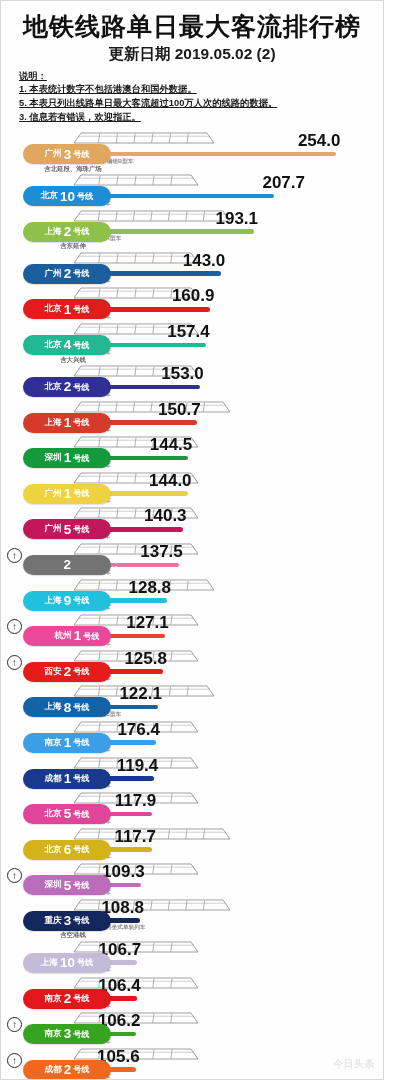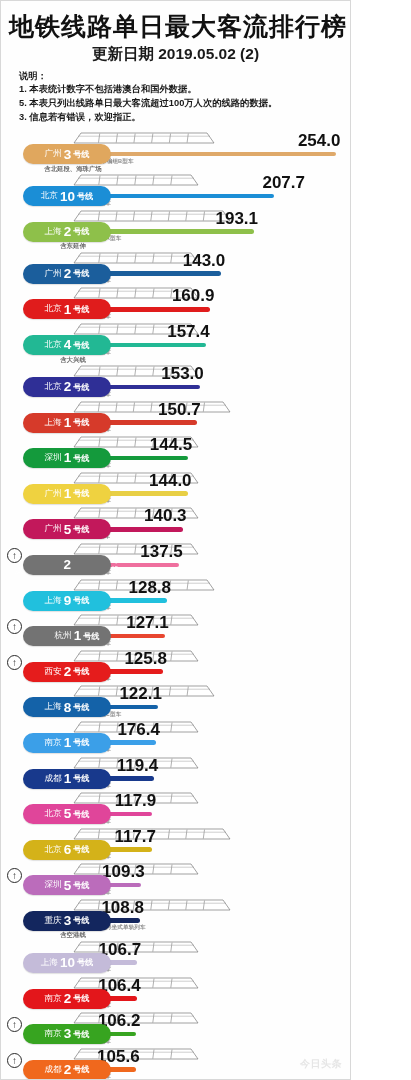--- a/index.html
+++ b/index.html
@@ -5,39 +5,39 @@
 <style>
   * { box-sizing: border-box; margin: 0; padding: 0; }
   html, body {
     width: 411px; height: 1080px;
     background: #ffffff;
     font-family: "Liberation Sans", "DejaVu Sans", sans-serif;
     overflow: hidden;
   }
   #page {
     position: relative;
-    width: 351px; height: 1080px;
+    width: 384px; height: 1080px;
     background: #fefefe;
     border: 1px solid #d8d8d8;
     overflow: hidden;
   }
 
   
   .header { padding: 12px 8px 2px; text-align: center; }
   .title {
     font-size: 25px; font-weight: 700; letter-spacing: 1px;
     color: #111; line-height: 1.1; white-space: nowrap;
   }
   .subtitle {
     font-size: 15.5px; font-weight: 700; color: #1a1a1a;
     margin-top: 3px; white-space: nowrap; text-align: center;
   }
   .notes {
     margin: 5px 0 0 10px; text-align: left;
-    font-size: 9.3px; line-height: 1.5; color: #1a1a1a; font-weight: 600;
+    font-size: 9.3px; line-height: 1.5; color: #1a1a1a; font-weight: 600; text-decoration: underline;
   }
   .notes div { white-space: nowrap; }
 
   
   .rows { position: relative; margin-top: 4px; }
   .row {
     position: relative;
     height: 35.6px;
   }
   .row.tall { height: 42px; }
@@ -52,21 +52,21 @@
   }
 
   
   .pill {
     position: absolute; left: 22px; top: 13px;
     width: 88px; height: 20px; border-radius: 10px;
     display: flex; align-items: center; justify-content: center;
     gap: 2px; z-index: 5;
     box-shadow: 0 1px 1px rgba(0,0,0,.12);
   }
-  .pill .city { font-size: 8.6px; font-weight: 400; color: #fff; }
+  .pill .city { font-size: 8.6px; font-weight: 700; color: #fff; }
   .pill .num  { font-size: 13.5px; font-weight: 700; color: #fff; line-height: 1; }
   .pill .suf  { font-size: 8.2px; font-weight: 700; color: #fff; }
 
   
   .pill-note {
     position: absolute; left: 22px; top: 33.5px; width: 100px;
     text-align: center; font-size: 6.4px; color: #6b6b6b;
     font-weight: 700; white-space: nowrap; z-index: 4;
   }
 
@@ -411,21 +411,21 @@
             <path d="M8,2 L118,2 L125,12 L1,12 Z" fill="#ffffff" stroke="#7a7a7a" stroke-width="0.7"></path>
             <line x1="27" y1="2.6" x2="25.8" y2="11.6" stroke="#7a7a7a" stroke-width="0.6"></line>
             <line x1="45" y1="2.6" x2="43.8" y2="11.6" stroke="#7a7a7a" stroke-width="0.6"></line>
             <line x1="63" y1="2.6" x2="61.8" y2="11.6" stroke="#7a7a7a" stroke-width="0.6"></line>
             <line x1="81" y1="2.6" x2="79.8" y2="11.6" stroke="#7a7a7a" stroke-width="0.6"></line>
             <line x1="99" y1="2.6" x2="97.8" y2="11.6" stroke="#7a7a7a" stroke-width="0.6"></line>
             <line x1="5" y1="5.2" x2="121" y2="5.2" stroke="#9a9a9a" stroke-width="0.5"></line>
           </svg>
         </div>
         <div class="bar" style="background: rgb(232, 69, 47); width: 111.726px;"></div>
-        <div class="pill" style="background: #737373; padding-left: 20px;">
+        <div class="pill" style="background: #ec4899; padding-left: 20px;">
           <span class="city">杭州</span>
           <span class="num">1</span>
           <span class="suf">号线</span>
         </div>
         <div class="train-note">6节编组B型车</div>
         <div class="value" style="left: 167.726px;">127.1</div>
       </div>
       <div class="row">
         <div class="up-badge">↑</div>
         <div class="train">

